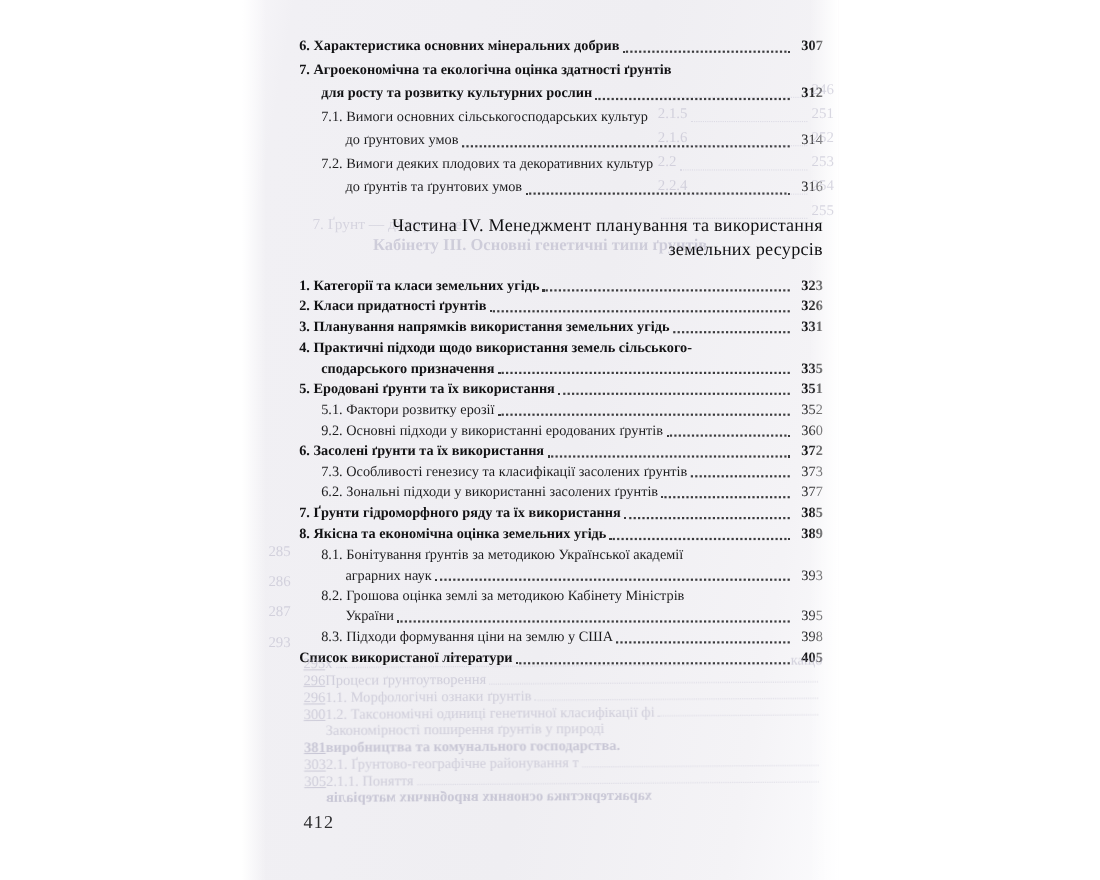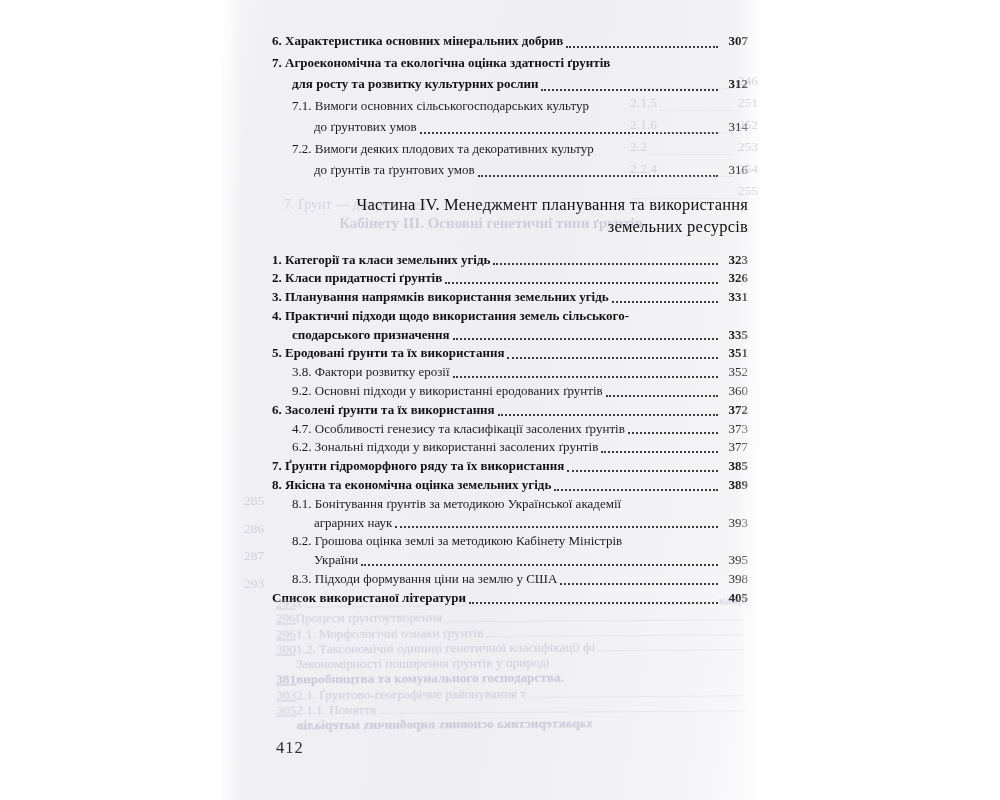--- a/index.html
+++ b/index.html
@@ -39,21 +39,21 @@
   }
   .folio{position:absolute;left:56px;top:738px;font-size:16.5px;color:#2e2e30;letter-spacing:1px;}
 
   
   .ghost{position:absolute;color:#aeacc1;opacity:.5;filter:blur(.5px);z-index:1;}
   .ghost .g-row{display:flex;align-items:baseline;}
   .g-bold{font-weight:bold;color:#a19fb8;}
   .g-leader{flex:1;min-width:12px;align-self:flex-end;border-bottom:1.6px dotted #c3c1d2;margin:0 4px 3px 3px;}
   .mirror{display:inline-block;transform:scaleX(-1);}
   #ghost-right{top:70px;right:4px;width:160px;font-size:13.5px;line-height:22px;opacity:.45;}
-  #ghost-right .g-row{justify-content:flex-end;margin-left:32px;}
+  #ghost-right .g-row{justify-content:flex-end;}
   #ghost-h1{top:197px;left:64px;font-size:14px;opacity:.4;}
   #ghost-h2{top:215px;left:0;right:0;text-align:center;font-size:15px;opacity:.42;}
   #ghost-leftnums{top:487px;left:24px;font-size:13.5px;line-height:27.5px;opacity:.45;}
   #ghost-mid{top:594px;left:34px;right:14px;font-size:13.2px;line-height:15.3px;opacity:.5;transform:rotate(-.4deg);}
   #ghost-mid .g-num{width:42px;text-align:right;margin-right:0;flex:none;text-decoration:underline;}
   #ghost-mid .g-text{white-space:nowrap;}
 </style>
 </head>
 <body>
 
@@ -204,36 +204,36 @@
           <span class="t-label">сподарського призначення</span>
           <span class="leader"></span>
           <span class="pagenum">335</span>
         </div>
         <div class="toc-row t-bold">
           <span class="t-label">5. Еродовані ґрунти та їх використання</span>
           <span class="leader"></span>
           <span class="pagenum">351</span>
         </div>
         <div class="toc-row ind1">
-          <span class="t-label">3.8. Фактори розвитку ерозії</span>
+          <span class="t-label">5.1. Фактори розвитку ерозії</span>
           <span class="leader"></span>
           <span class="pagenum">352</span>
         </div>
         <div class="toc-row ind1">
           <span class="t-label">9.2. Основні підходи у використанні еродованих ґрунтів</span>
           <span class="leader"></span>
           <span class="pagenum">360</span>
         </div>
         <div class="toc-row t-bold">
           <span class="t-label">6. Засолені ґрунти та їх використання</span>
           <span class="leader"></span>
           <span class="pagenum">372</span>
         </div>
         <div class="toc-row ind1">
-          <span class="t-label">4.7. Особливості генезису та класифікації засолених ґрунтів </span>
+          <span class="t-label">7.3. Особливості генезису та класифікації засолених ґрунтів </span>
           <span class="leader"></span>
           <span class="pagenum">373</span>
         </div>
         <div class="toc-row ind1">
           <span class="t-label">6.2. Зональні підходи у використанні засолених ґрунтів</span>
           <span class="leader"></span>
           <span class="pagenum">377</span>
         </div>
         <div class="toc-row t-bold">
           <span class="t-label">7. Ґрунти гідроморфного ряду та їх використання</span>

